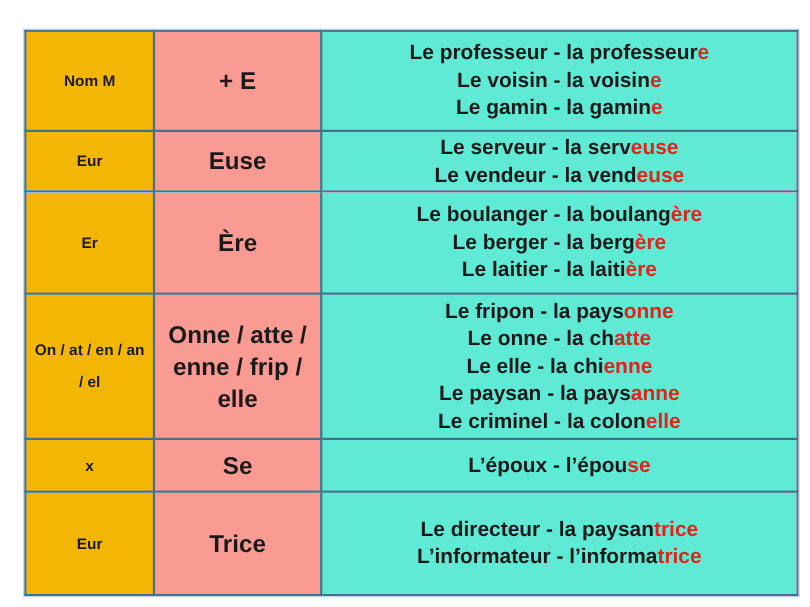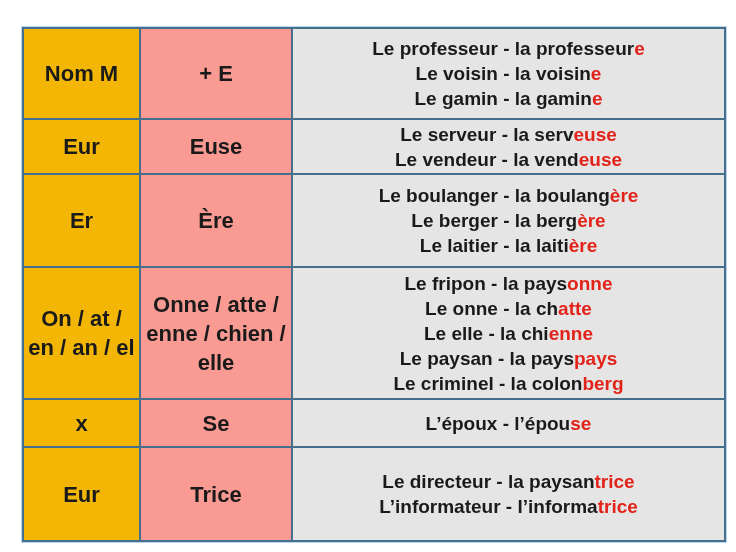--- a/index.html
+++ b/index.html
@@ -30,23 +30,23 @@
     text-align:center;
     vertical-align:middle;
     padding:0 4px;
     color:var(--text);
     font-weight:700;
     overflow:hidden;
   }
   col.c-masc{width:117px;}
   col.c-fem{width:152px;}
   col.c-ex{width:433px;}
-  td.masc{background:var(--yellow);font-size:22px;line-height:29px;}
+  td.masc{background:var(--yellow);font-size:14px;line-height:29px;}
   td.fem{background:var(--pink);font-size:22px;line-height:29px;}
-  td.examples{background:#e5e5e5;font-size:19px;line-height:25px;}
+  td.examples{background:#5eead4;font-size:19px;line-height:25px;}
   .example-line .red{color:var(--red);}
   tr.row-0{height:91px;}
   tr.row-1{height:55px;}
   tr.row-2{height:93px;}
   tr.row-3{height:132px;}
   tr.row-4{height:48px;}
   tr.row-5{height:94px;}
 </style>
 </head>
 <body>
@@ -94,28 +94,28 @@
           <div class="example-line"><span>Le boulanger - la boulang</span><span class="red">ère</span></div>
           <div class="example-line"><span>Le berger - la berg</span><span class="red">ère</span></div>
           <div class="example-line"><span>Le laitier - la laiti</span><span class="red">ère</span></div>
         </td>
   </tr>
       <tr class="row-3">
     <td class="masc">
       <span>On / at / en / an / el</span>
     </td>
     <td class="fem">
-      <span>Onne / atte / enne / chien / elle</span>
+      <span>Onne / atte / enne / frip / elle</span>
     </td>
     <td class="examples">
           <div class="example-line"><span>Le fripon - la pays</span><span class="red">onne</span></div>
           <div class="example-line"><span>Le onne - la ch</span><span class="red">atte</span></div>
           <div class="example-line"><span>Le elle - la chi</span><span class="red">enne</span></div>
-          <div class="example-line"><span>Le paysan - la pays</span><span class="red">pays</span></div>
-          <div class="example-line"><span>Le criminel - la colon</span><span class="red">berg</span></div>
+          <div class="example-line"><span>Le paysan - la pays</span><span class="red">anne</span></div>
+          <div class="example-line"><span>Le criminel - la colon</span><span class="red">elle</span></div>
         </td>
   </tr>
       <tr class="row-4">
     <td class="masc">
       <span>x</span>
     </td>
     <td class="fem">
       <span>Se</span>
     </td>
     <td class="examples">

